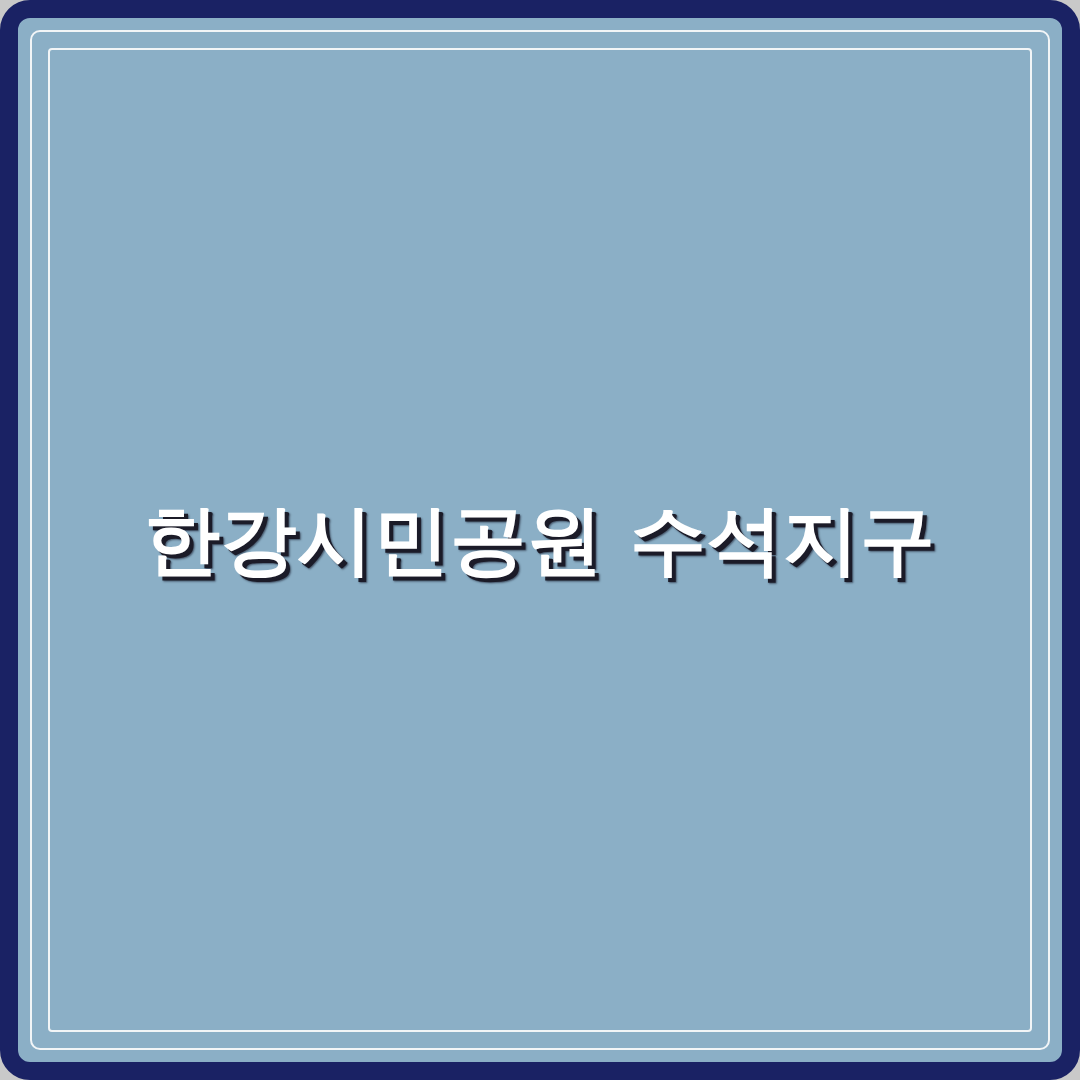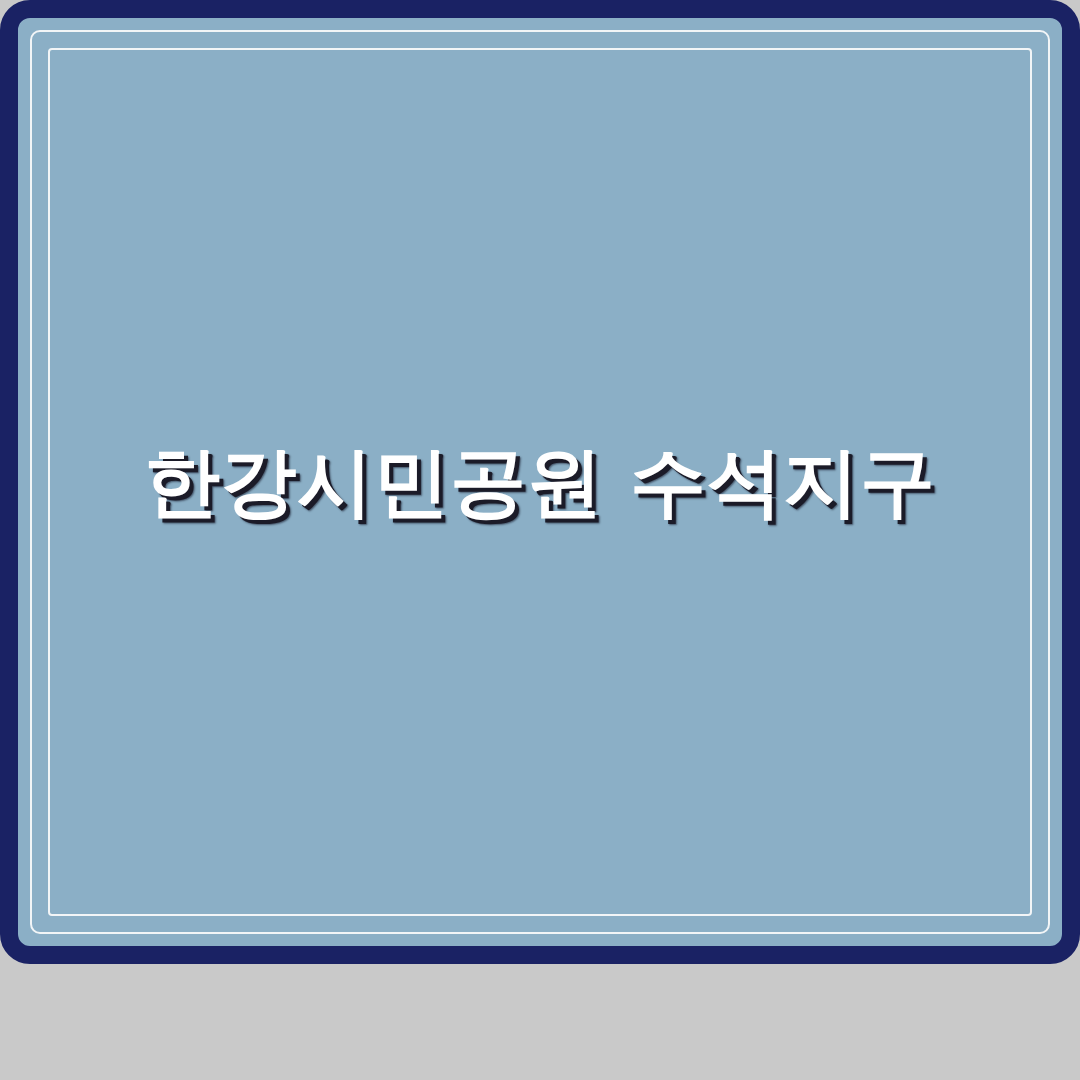--- a/index.html
+++ b/index.html
@@ -12,21 +12,21 @@
   body {
     background: #c9c9c9;
     font-family: "DejaVu Sans", sans-serif;
   }
 
   #card {
     position: absolute;
     left: 0;
     top: 0;
     width: 1080px;
-    height: 964px;
+    height: 1080px;
     box-sizing: border-box;
     background: #8bafc6;
     border: 18px solid #1a2264;
     border-radius: 30px;
   }
 
   
   .inner-frame {
     position: absolute;
     box-sizing: border-box;

